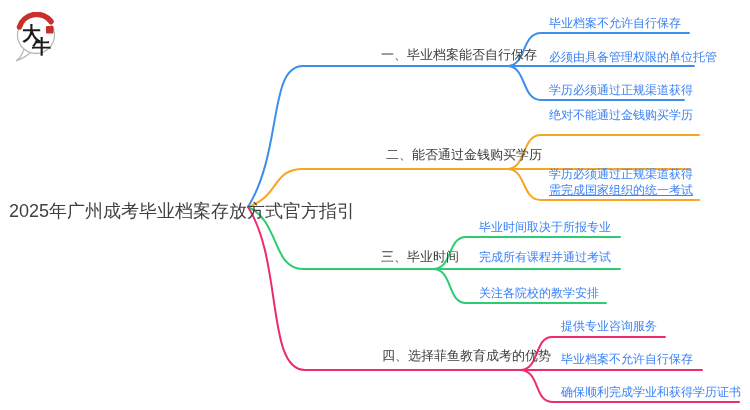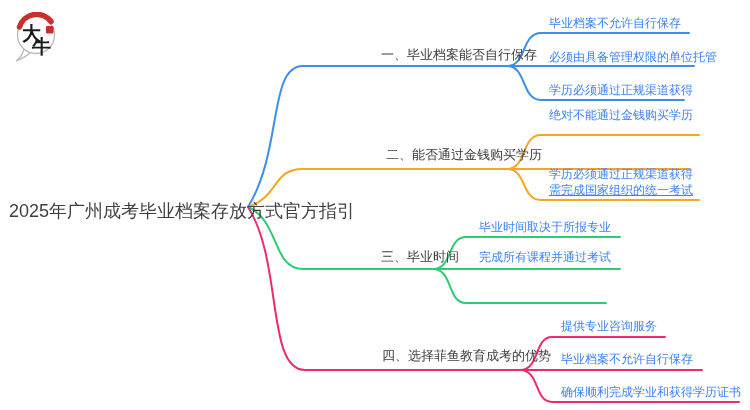--- a/index.html
+++ b/index.html
@@ -91,19 +91,20 @@
   <div class="node sub-label" style="left:549px; top:83px;">学历必须通过正规渠道获得</div>
 
   <div class="node branch-label" style="left:342px; top:147px;">二、能否通过金钱购买学历</div>
   <div class="node sub-label" style="left:549px; top:108px;">绝对不能通过金钱购买学历</div>
   <div class="node sub-label" style="left:549px; top:167px;">学历必须通过正规渠道获得</div>
   <div class="node sub-label" style="left:549px; top:183px;text-decoration:underline;">需完成国家组织的统一考试</div>
 
   <div class="node branch-label" style="left:337px; top:249px;">三、毕业时间</div>
   <div class="node sub-label" style="left:479px; top:220px;">毕业时间取决于所报专业</div>
   <div class="node sub-label" style="left:479px; top:250px;">完成所有课程并通过考试</div>
+  <div class="node sub-label" style="left:479px; top:286px;">关注各院校的教学安排</div>
 
   <div class="node branch-label" style="left:338px; top:348px;">四、选择菲鱼教育成考的优势</div>
   <div class="node sub-label" style="left:561px; top:319px;">提供专业咨询服务</div>
   <div class="node sub-label" style="left:561px; top:352px;">毕业档案不允许自行保存</div>
   <div class="node sub-label" style="left:561px; top:385px;">确保顺利完成学业和获得学历证书</div>
 
 </div>
 
 </body></html>

